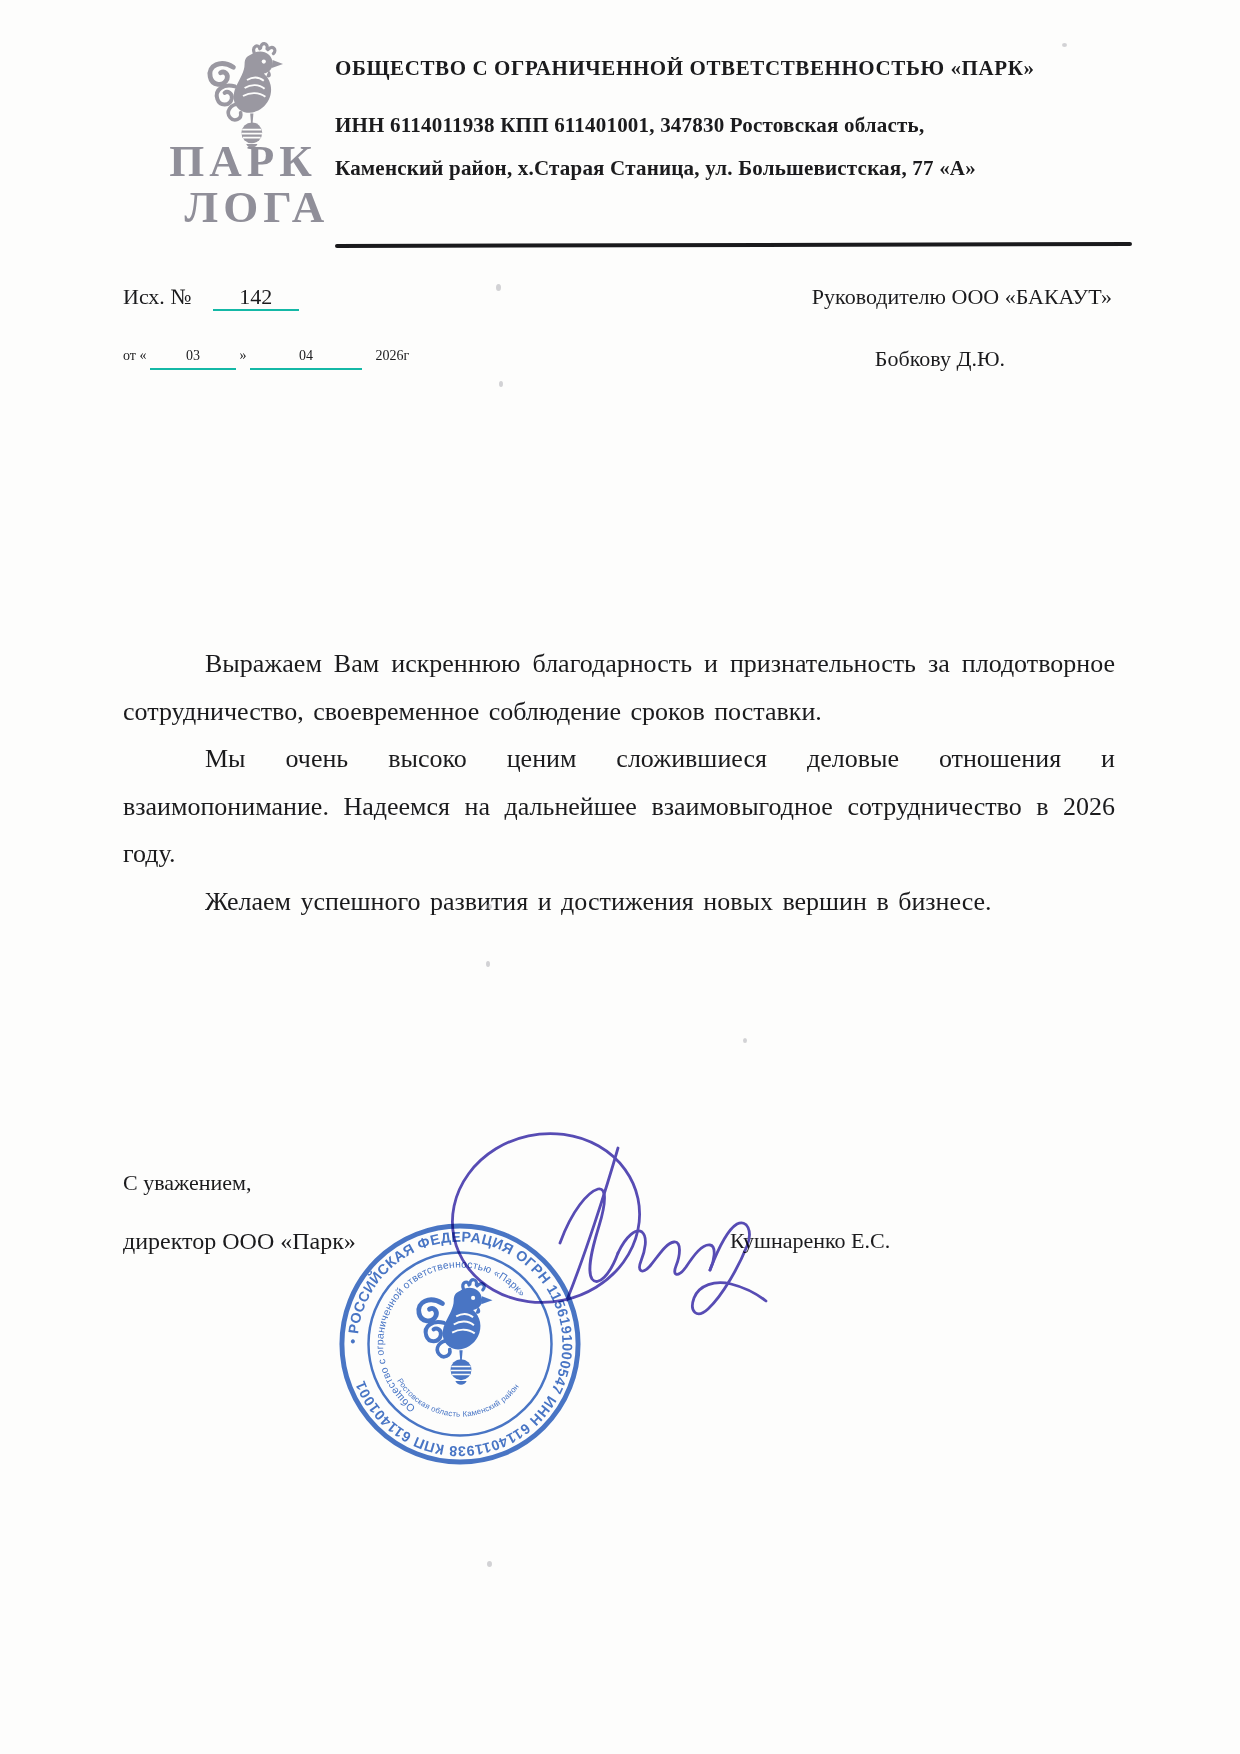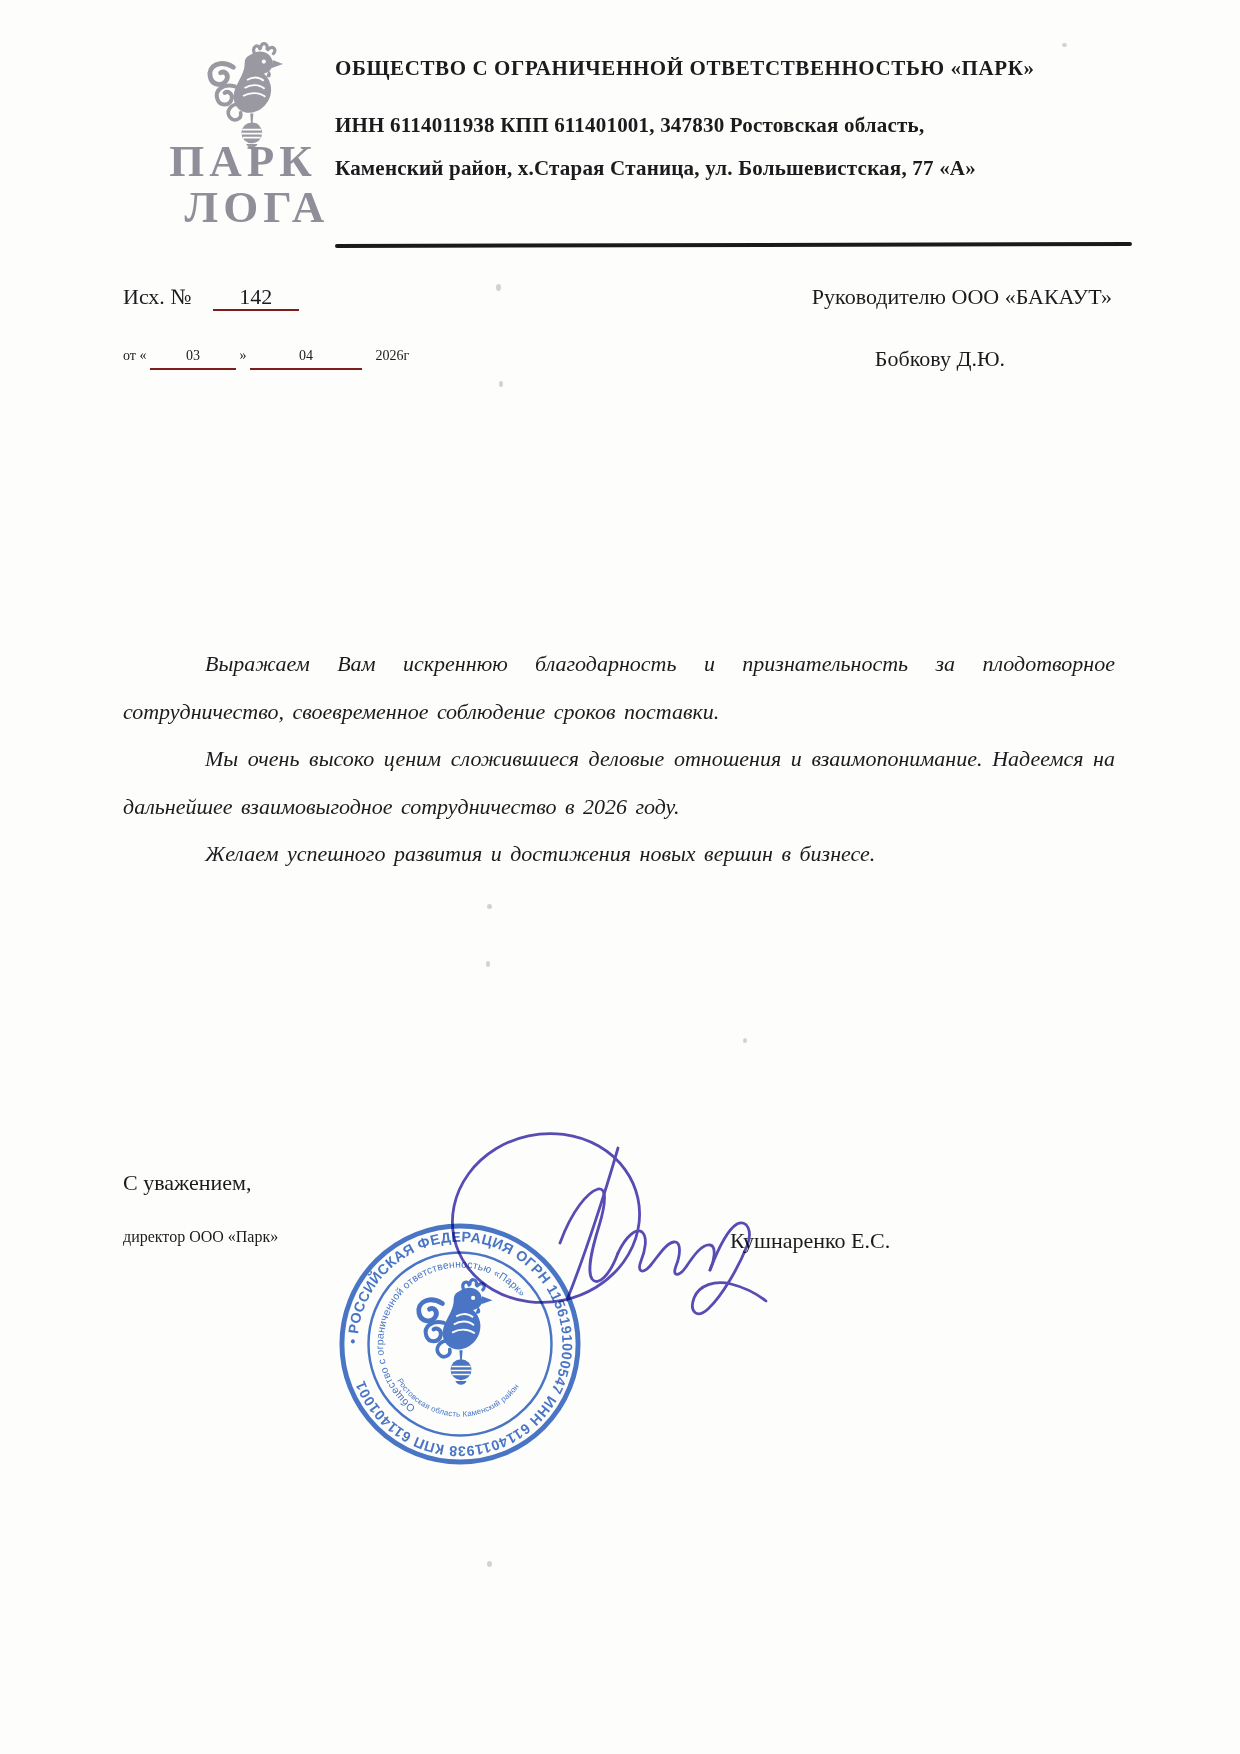--- a/index.html
+++ b/index.html
@@ -20,35 +20,35 @@
   .logo-word.l1{top:138px;}
   .logo-word.l2{top:184px;padding-left:14px;}
   .hdr{position:absolute;left:335px;font-weight:bold;font-size:21px;letter-spacing:.6px;white-space:nowrap;}
   .hdr.h1{top:56px;}
   .hdr.h2{top:113px;letter-spacing:.2px;}
   .hdr.h3{top:156px;letter-spacing:.2px;}
   .rule{position:absolute;left:335px;top:243px;width:797px;height:4px;background:#1a1a1c;border-radius:2px;transform:rotate(-.15deg);}
   
   .ref1{position:absolute;left:123px;top:284px;font-size:22px;}
   .ref2{position:absolute;left:123px;top:344px;font-size:14px;}
-  .u{display:inline-block;text-align:center;border-bottom:2px solid #7f1d1d;line-height:24px;}
+  .u{display:inline-block;text-align:center;border-bottom:2px solid #14b8a6;line-height:24px;}
   .u.num{width:86px;margin-left:16px;}
   .u.day{width:86px;}
   .u.mon{width:112px;}
   .yr{margin-left:10px;}
   .rcp1{position:absolute;right:128px;top:284px;font-size:22px;white-space:nowrap;}
   .rcp2{position:absolute;right:235px;top:346px;font-size:22px;white-space:nowrap;}
   
   .title{position:absolute;left:123px;top:552px;width:992px;text-align:center;
     font-size:23px;letter-spacing:1.2px;}
-  .body{position:absolute;left:123px;top:640px;width:992px;font-size:22px;font-style:italic;}
+  .body{position:absolute;left:123px;top:640px;width:992px;font-size:26px;}
   .body p{margin:0;line-height:47.5px;text-indent:82px;text-align:justify;word-spacing:3px;}
   
   .salut{position:absolute;left:123px;top:1158px;font-size:22px;margin-top:12px;}
-  .pos{position:absolute;left:123px;top:1228px;font-size:16px;text-align:right;}
+  .pos{position:absolute;left:123px;top:1228px;font-size:24px;text-align:right;}
   .signer{position:absolute;left:730px;top:1228px;font-size:22px;}
   
   .stamp{position:absolute;left:337px;top:1221px;width:246px;height:246px;
     opacity:.88;mix-blend-mode:multiply;}
   .stamp text{font-family:"Liberation Sans", sans-serif;}
   .sig{position:absolute;left:0;top:0;width:1240px;height:1754px;pointer-events:none;mix-blend-mode:multiply;}
   
   .speck{position:absolute;background:#aeaeb4;border-radius:50%;opacity:.55;}
 </style>
 </head>

